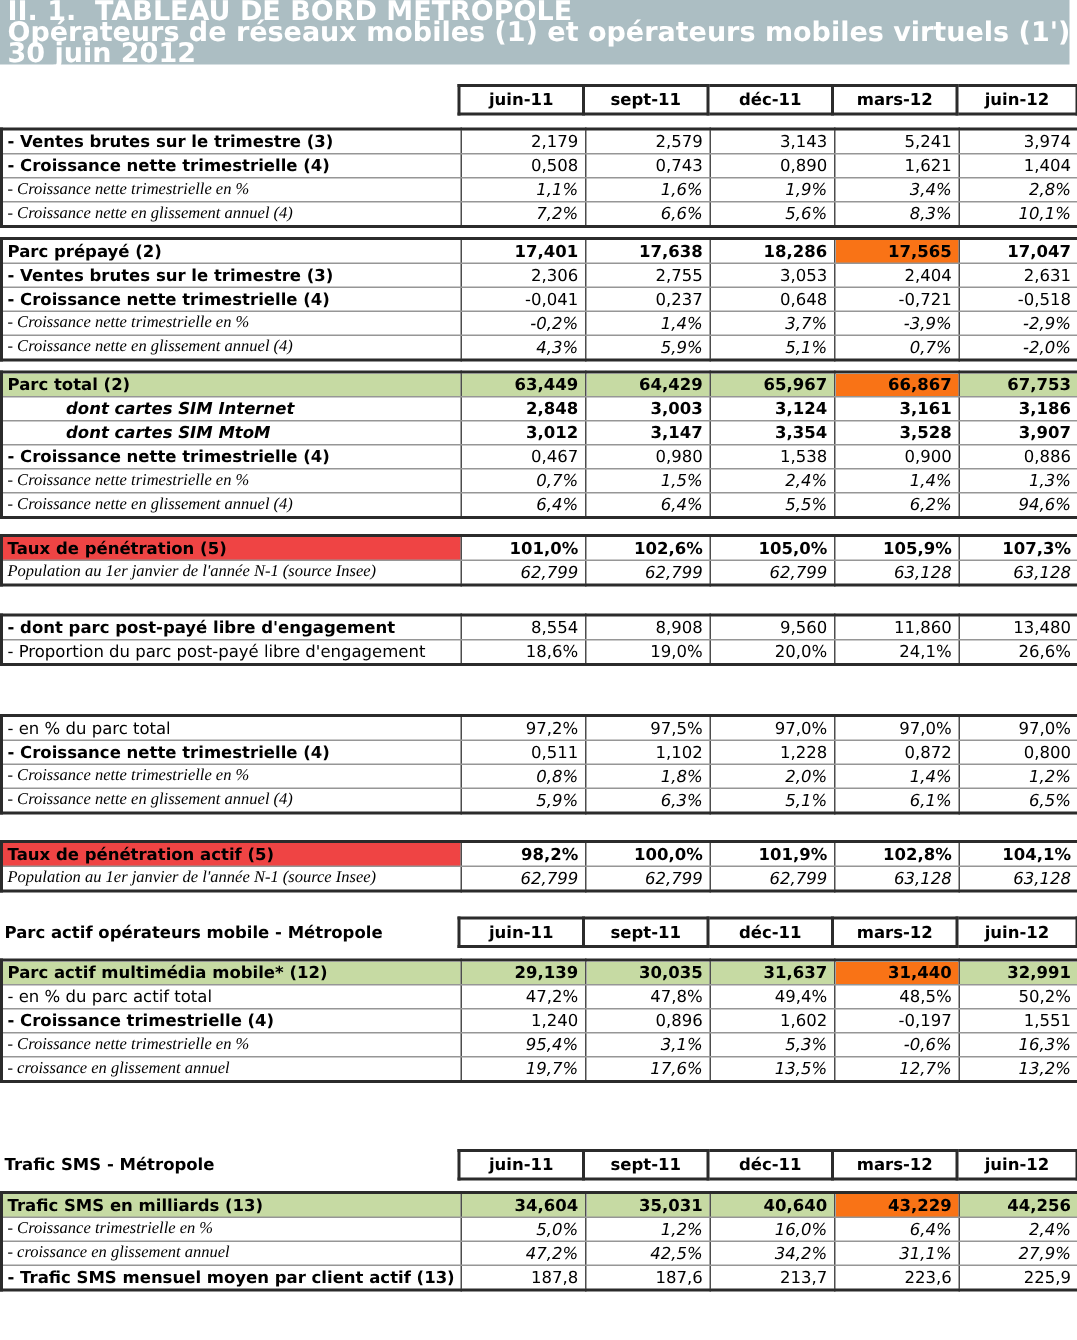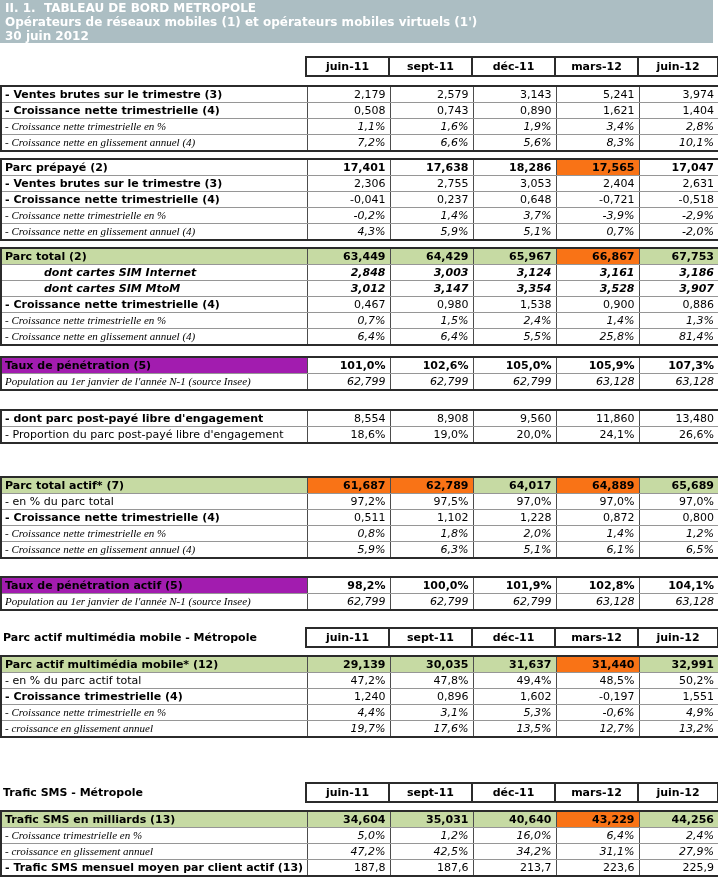--- a/index.html
+++ b/index.html
@@ -3,21 +3,21 @@
 <meta charset="utf-8">
 <style>
   html,body {margin:0; padding:0; background:#ffffff;}
   body {width:718px; font-family:"DejaVu Sans","Liberation Sans",sans-serif; color:#000;}
   .page {position:relative; width:718px; height:893px; overflow:hidden; background:#fff;}
 
   
   .title-band {
     width:713px; height:43px; box-sizing:border-box;
     background:#ACBEC3; color:#ffffff;
-    font-weight:bold; font-size:12px; line-height:14px;
+    font-weight:bold; font-size:18px; line-height:14px;
     padding:1px 0 0 5px; margin-bottom:13px;
   }
   .title-band div {white-space:pre;}
 
   
   table.hdrtbl {border-collapse:collapse; table-layout:fixed; width:718px;}
   table.hdrtbl td {box-sizing:border-box; overflow:hidden; white-space:nowrap;}
   td.hlbl {border:none; font-weight:bold; font-size:11px; padding:0 0 0 3px; height:19px;}
   td.hbox {
     border:2px solid #2b2b2b; background:#fff; text-align:center;
@@ -32,24 +32,24 @@
     border-left:1px solid #4d4d4d; border-right:1px solid #4d4d4d;
     border-top:1px solid #969696; border-bottom:1px solid #969696;
   }
   td.val {text-align:right;}
   .ls-bold {font-weight:bold;}
   .ls-italic {font-style:italic;font-family:Liberation Serif, serif;}
   .ls-reg {font-weight:normal;}
   .ls-dont {font-weight:bold; font-style:italic; padding-left:42px !important;}
   .vs-bold {font-weight:bold;}
   .vs-italic {font-style:italic;}
-  .vs-bi {font-weight:bold; font-style:italic;}
+  .vs-bi {font-weight:bold; }
   .bg-green {background:#C6DAA3;}
   .bg-orange {background:#f97316;}
-  .bg-gray {background:#a21caf;}
+  .bg-gray {background:#ef4444;}
 </style>
 </head>
 <body>
 
 <div class="page">
   <div class="title-band">
     <div>II. 1.  TABLEAU DE BORD METROPOLE</div>
     <div>Opérateurs de réseaux mobiles (1) et opérateurs mobiles virtuels (1')</div>
     <div>30 juin 2012</div>
   </div>
@@ -218,22 +218,22 @@
             <td class="val vs-italic">1,5%</td>
             <td class="val vs-italic">2,4%</td>
             <td class="val vs-italic">1,4%</td>
             <td class="val vs-italic">1,3%</td>
           </tr>
           <tr>
             <td class="lbl ls-italic">- Croissance nette en glissement annuel (4)</td>
             <td class="val vs-italic">6,4%</td>
             <td class="val vs-italic">6,4%</td>
             <td class="val vs-italic">5,5%</td>
-            <td class="val vs-italic">25,8%</td>
-            <td class="val vs-italic">81,4%</td>
+            <td class="val vs-italic">6,2%</td>
+            <td class="val vs-italic">94,6%</td>
           </tr>
         </tbody>
       </table>
       <table class="datatbl" style="margin-bottom: 18px;">
         <colgroup>
           <col style="width: 306px;">
           <col style="width: 83px;">
           <col style="width: 83px;">
           <col style="width: 83px;">
           <col style="width: 83px;">
@@ -290,28 +290,20 @@
         <colgroup>
           <col style="width: 306px;">
           <col style="width: 83px;">
           <col style="width: 83px;">
           <col style="width: 83px;">
           <col style="width: 83px;">
           <col style="width: 80px;">
         </colgroup>
         <tbody>
           <tr>
-            <td class="lbl ls-bold bg-green">Parc total actif* (7)</td>
-            <td class="val vs-bold bg-orange">61,687</td>
-            <td class="val vs-bold bg-orange">62,789</td>
-            <td class="val vs-bold bg-green">64,017</td>
-            <td class="val vs-bold bg-orange">64,889</td>
-            <td class="val vs-bold bg-green">65,689</td>
-          </tr>
-          <tr>
             <td class="lbl ls-reg">- en % du parc total</td>
             <td class="val vs-reg">97,2%</td>
             <td class="val vs-reg">97,5%</td>
             <td class="val vs-reg">97,0%</td>
             <td class="val vs-reg">97,0%</td>
             <td class="val vs-reg">97,0%</td>
           </tr>
           <tr>
             <td class="lbl ls-bold">- Croissance nette trimestrielle (4)</td>
             <td class="val vs-reg">0,511</td>
@@ -370,21 +362,21 @@
         <colgroup>
           <col style="width: 306px;">
           <col style="width: 83px;">
           <col style="width: 83px;">
           <col style="width: 83px;">
           <col style="width: 83px;">
           <col style="width: 80px;">
         </colgroup>
         <tbody>
           <tr>
-            <td class="hlbl">Parc actif multimédia mobile - Métropole</td>
+            <td class="hlbl">Parc actif opérateurs mobile - Métropole</td>
             <td class="hbox">juin-11</td>
             <td class="hbox">sept-11</td>
             <td class="hbox">déc-11</td>
             <td class="hbox">mars-12</td>
             <td class="hbox">juin-12</td>
           </tr>
         </tbody>
       </table>
       <table class="datatbl" style="margin-bottom: 24px;">
         <colgroup>
@@ -415,25 +407,25 @@
           <tr>
             <td class="lbl ls-bold">- Croissance trimestrielle (4)</td>
             <td class="val vs-reg">1,240</td>
             <td class="val vs-reg">0,896</td>
             <td class="val vs-reg">1,602</td>
             <td class="val vs-reg">-0,197</td>
             <td class="val vs-reg">1,551</td>
           </tr>
           <tr>
             <td class="lbl ls-italic">- Croissance nette trimestrielle en %</td>
-            <td class="val vs-italic">4,4%</td>
+            <td class="val vs-italic">95,4%</td>
             <td class="val vs-italic">3,1%</td>
             <td class="val vs-italic">5,3%</td>
             <td class="val vs-italic">-0,6%</td>
-            <td class="val vs-italic">4,9%</td>
+            <td class="val vs-italic">16,3%</td>
           </tr>
           <tr>
             <td class="lbl ls-italic">- croissance en glissement annuel</td>
             <td class="val vs-italic">19,7%</td>
             <td class="val vs-italic">17,6%</td>
             <td class="val vs-italic">13,5%</td>
             <td class="val vs-italic">12,7%</td>
             <td class="val vs-italic">13,2%</td>
           </tr>
         </tbody>

